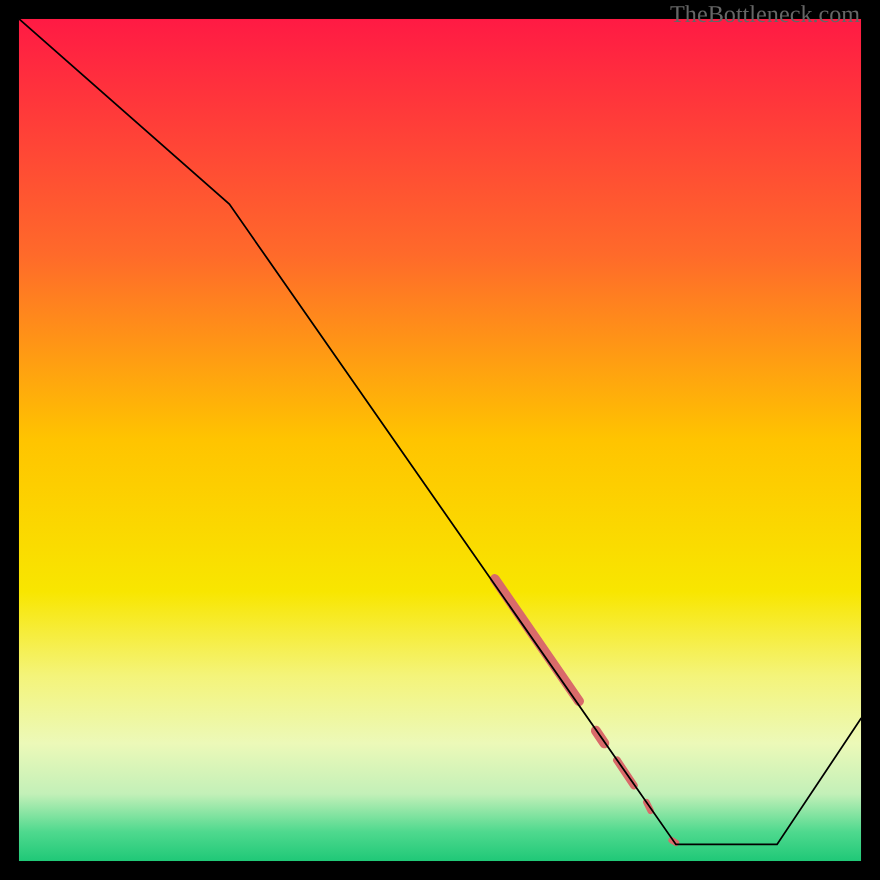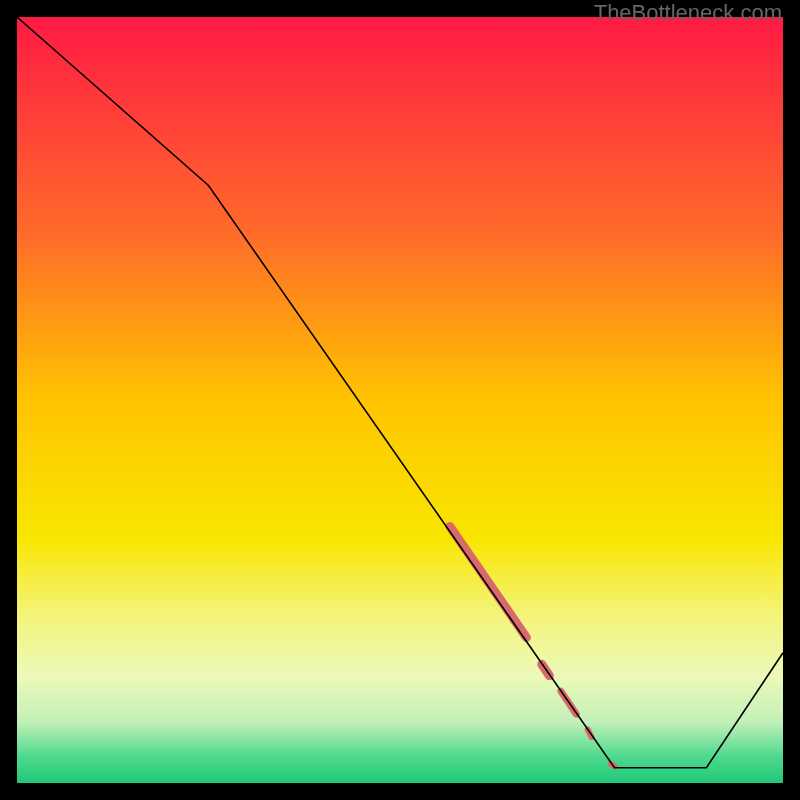--- a/index.html
+++ b/index.html
@@ -34,21 +34,21 @@
     width: 100%;
     height: 100%;
   }
   .watermark {
     position: absolute;
     top: 0px;
     right: 18px;
     color: #666;
     font-size: 22px;
     font-weight: normal;
-    font-family: Liberation Sans, sans-serif;
+    font-family: Liberation Serif, serif;
   }
   svg.overlay {
     position: absolute;
     top: 0;
     left: 0;
     width: 100%;
     height: 100%;
   }
 </style>
 </head>

